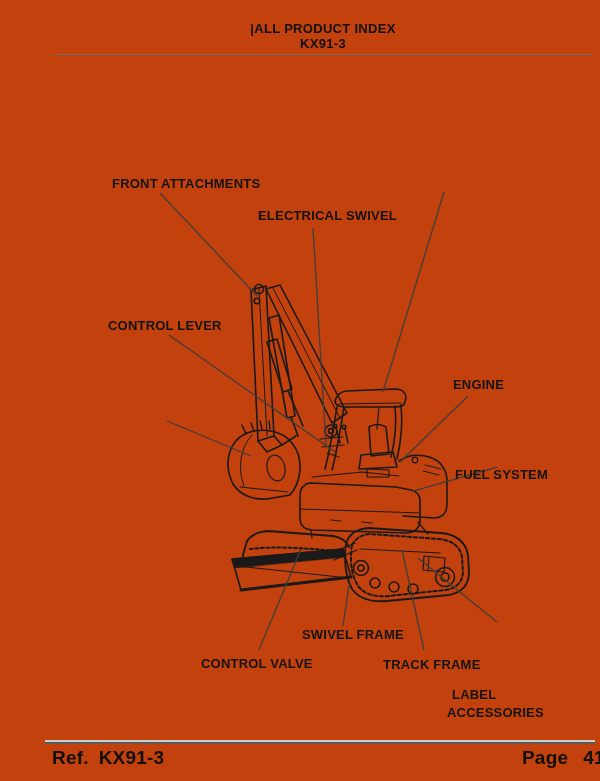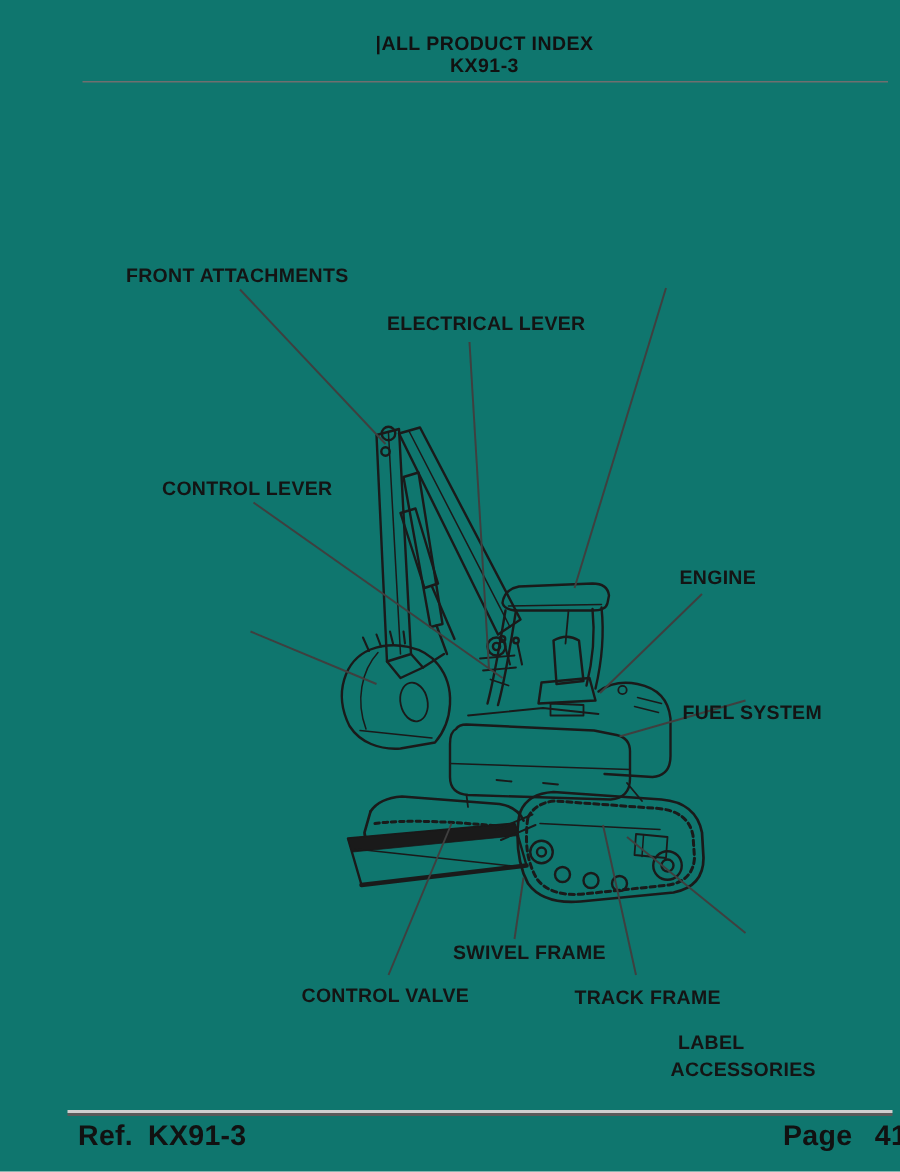--- a/index.html
+++ b/index.html
@@ -1,20 +1,20 @@
 <!DOCTYPE html>
 <html><head>
 <meta charset="utf-8">
 <style>
   html,body{margin:0;padding:0;background:#e8e8e8;}
   .page{
     position:relative;
     width:600px;height:781px;
     margin:0 auto;
-    background:#0f766e;
+    background:#c2410c;
     overflow:hidden;
     font-family:"Liberation Sans","DejaVu Sans",sans-serif;
     color:#111;
   }
   .hdr{
     position:absolute;
     top:21px;left:323px;
     transform:translateX(-50%);
     text-align:center;
     font-weight:bold;
@@ -154,22 +154,22 @@
         <line x1="167" y1="421" x2="251" y2="456"></line>
         <line x1="468" y1="396" x2="400" y2="462"></line>
         <line x1="497" y1="467" x2="413" y2="491"></line>
         <line x1="349" y1="585" x2="343" y2="626"></line>
         <line x1="418" y1="558" x2="497" y2="622"></line>
         <line x1="301" y1="549" x2="259" y2="650"></line>
         <line x1="402" y1="550" x2="424" y2="650"></line>
       </g>
   </svg>
 
-  <div class="dlabel" style="left: 84px; top: 177px;">FRONT ATTACHMENTS</div>
-  <div class="dlabel" style="left: 258px; top: 209px;">ELECTRICAL LEVER</div>
+  <div class="dlabel" style="left: 112px; top: 177px;">FRONT ATTACHMENTS</div>
+  <div class="dlabel" style="left: 258px; top: 209px;">ELECTRICAL SWIVEL</div>
   <div class="dlabel" style="left: 108px; top: 319px;">CONTROL LEVER</div>
   <div class="dlabel" style="left: 453px; top: 378px;">ENGINE</div>
   <div class="dlabel" style="left: 455px; top: 468px; text-align: center;">FUEL SYSTEM</div>
   <div class="dlabel" style="left: 302px; top: 628px;">SWIVEL FRAME</div>
   <div class="dlabel" style="left: 201px; top: 657px;">CONTROL VALVE</div>
   <div class="dlabel" style="left: 383px; top: 658px;">TRACK FRAME</div>
   <div class="dlabel" style="left: 452px; top: 688px;">LABEL</div>
   <div class="dlabel" style="left: 447px; top: 706px;">ACCESSORIES</div>
 
   <div class="rule" id="ftr-rule"></div>

